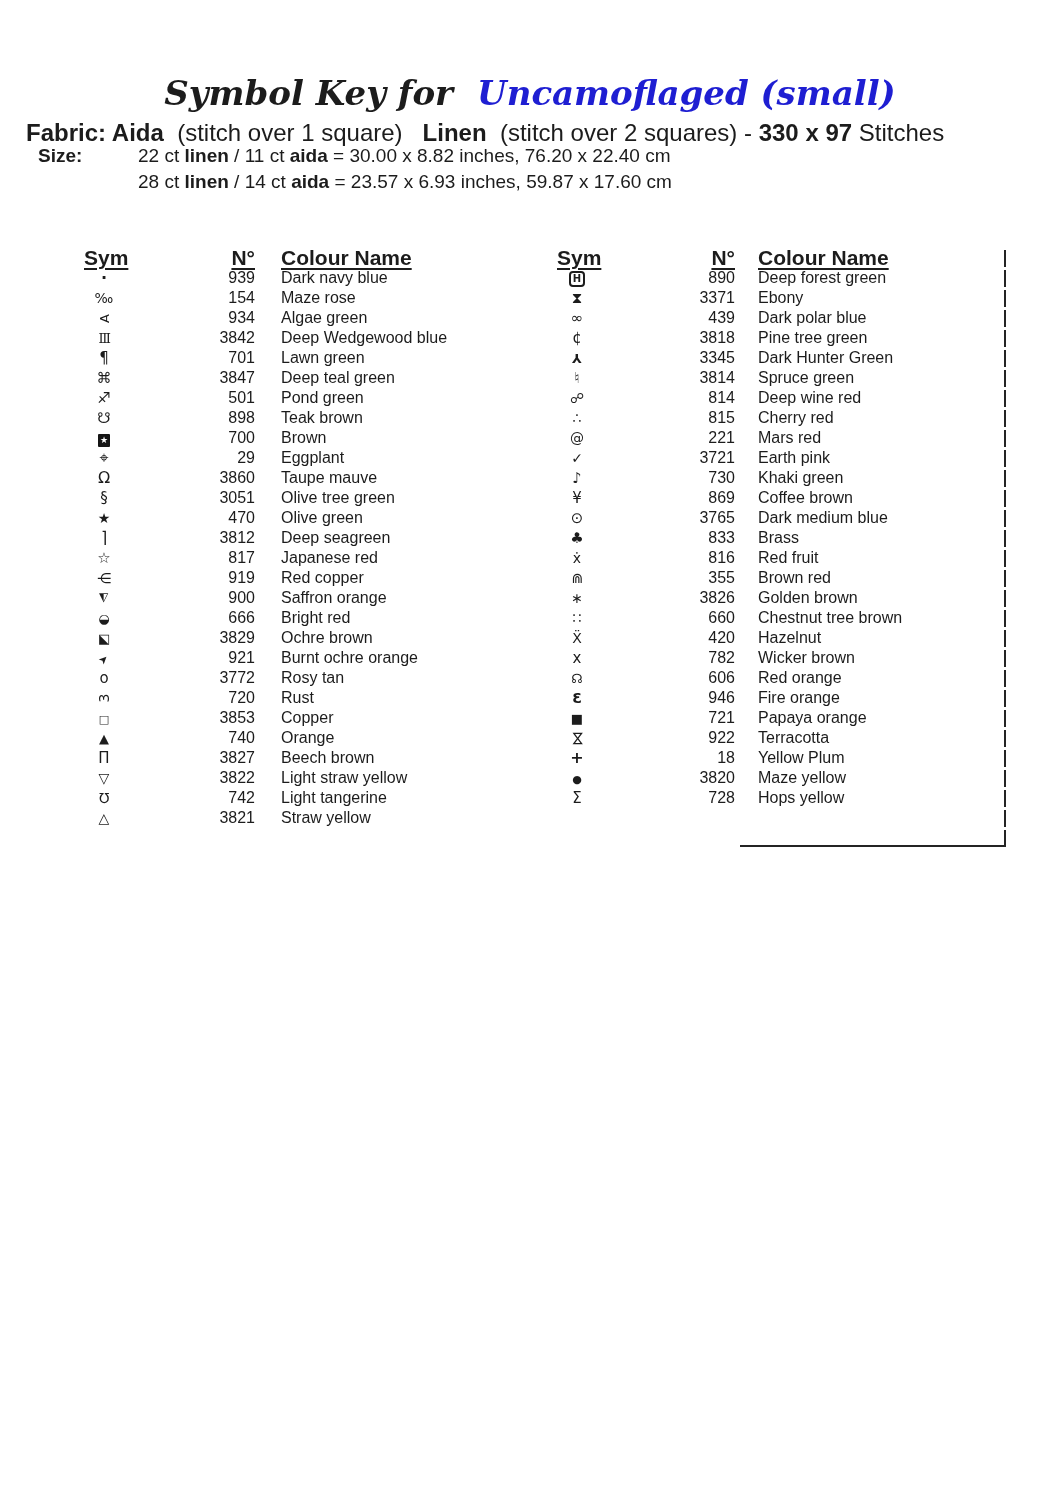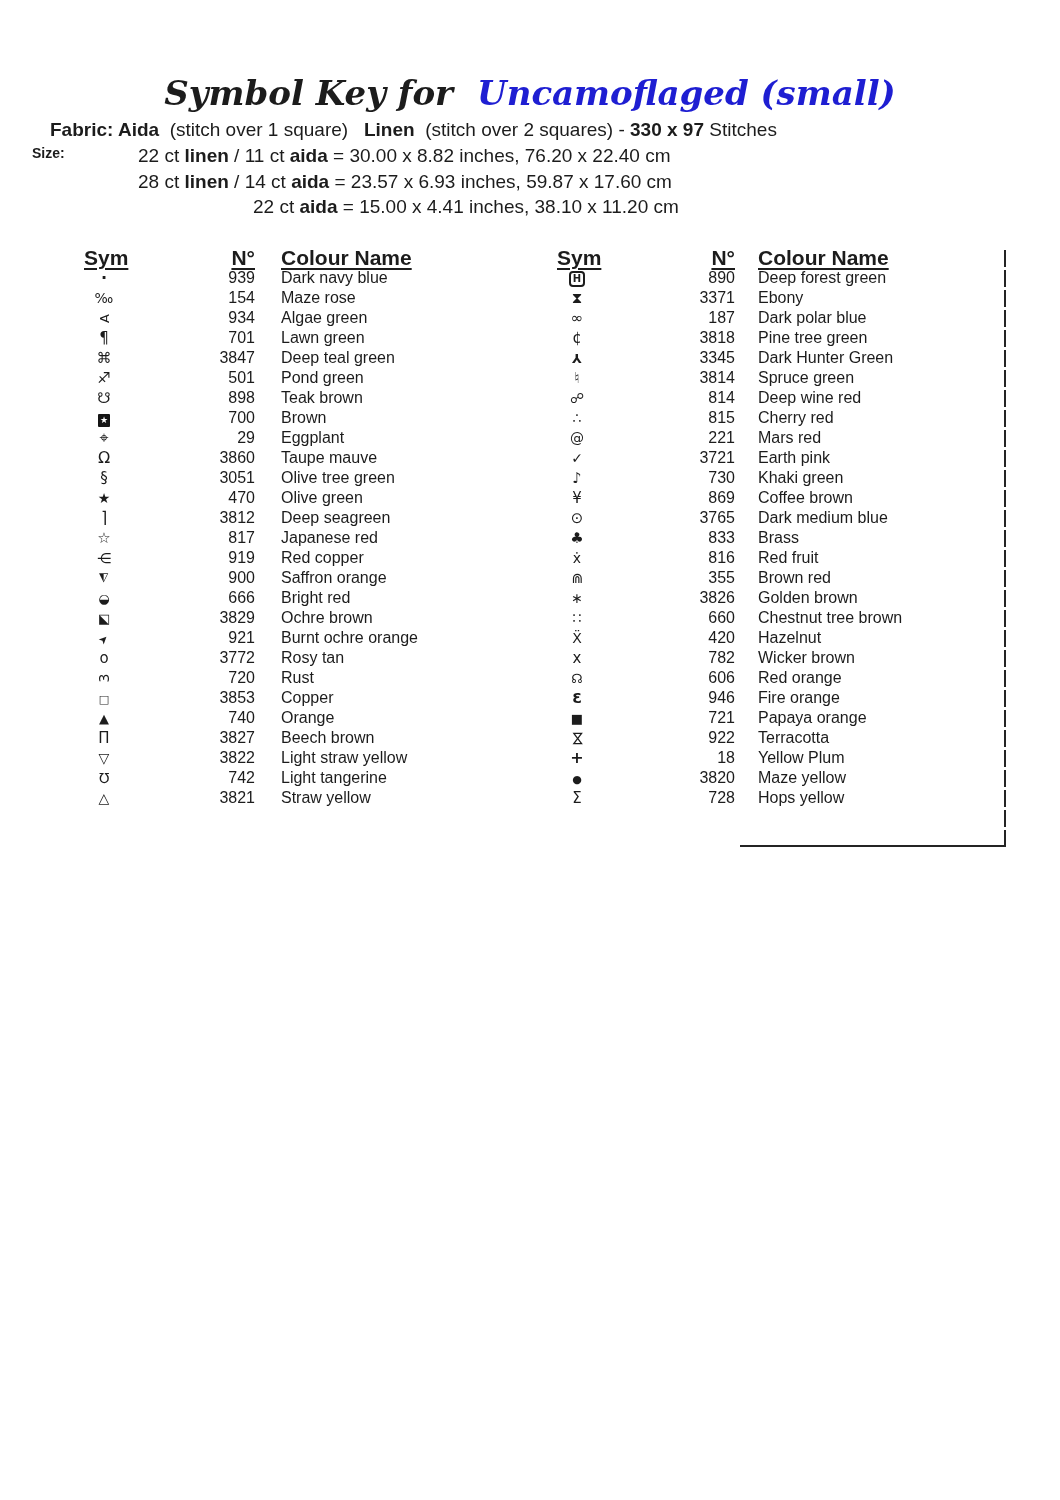--- a/index.html
+++ b/index.html
@@ -8,22 +8,22 @@
     font-family:"Liberation Sans",sans-serif;color:#1c1c1c;
     -webkit-font-smoothing:antialiased;overflow:hidden;
   }
   .page{position:absolute;inset:0;background:#fff;}
   .title{
     position:absolute;top:72px;left:0;width:100%;text-align:center;
     font-family:"DejaVu Serif",serif;font-style:italic;font-weight:bold;
     font-size:34px;line-height:42px;white-space:nowrap;
   }
   .title .t-accent{margin-left:24px;}
-  .fabric-line{position:absolute;left:50px;top:119px;font-size:19px;white-space:pre;}
-  .size-label{position:absolute;left:32px;top:145px;font-size:14px;font-weight:bold;}
+  .fabric-line{position:absolute;left:26px;top:119px;font-size:24px;white-space:pre;}
+  .size-label{position:absolute;left:38px;top:145px;font-size:19px;font-weight:bold;}
   .size-lines{position:absolute;left:118px;top:145px;font-size:19px;margin-left:20px;}
   .size-line{height:25.5px;white-space:pre;}
   .size-line.indent{padding-left:115px;}
   .b{font-weight:bold;}
 
   .key-table{position:absolute;top:246px;}
   .kt-left{left:84px;width:430px;}
   .kt-right{left:557px;width:440px;}
   .thead{display:flex;height:22px;font-weight:bold;font-size:21px;}
   .thead span{text-decoration:underline;text-underline-offset:3px;}
@@ -59,21 +59,20 @@
   <div class="title">
     <span class="t-prefix">Symbol Key for</span><span class="t-accent" style="color: rgb(30, 30, 210);">Uncamoflaged (small)</span>
   </div>
 
   <div class="fabric-line"><span class="b">Fabric: </span><span class="b">Aida</span><span>  (stitch over 1 square)   </span><span class="b">Linen</span><span>  (stitch over 2 squares) - </span><span class="b">330 x 97</span><span> Stitches</span></div>
 
   <div class="size-label">Size:</div>
   <div class="size-lines">
       <div class="size-line"><span>22 ct </span><span class="b">linen</span><span> / 11 ct </span><span class="b">aida</span><span> = 30.00 x 8.82 inches, 76.20 x 22.40 cm</span></div>
       <div class="size-line"><span>28 ct </span><span class="b">linen</span><span> / 14 ct </span><span class="b">aida</span><span> = 23.57 x 6.93 inches, 59.87 x 17.60 cm</span></div>
-      <div class="size-line indent"><span>22 ct </span><span class="b">aida</span><span> = 15.00 x 4.41 inches, 38.10 x 11.20 cm</span></div>
     </div>
 
   <div class="key-table kt-left">
     <div class="thead">
       <span class="h-sym">Sym</span>
       <span class="h-num">N°</span>
       <span class="h-name">Colour Name</span>
     </div>
     <div class="tbody" id="tbody-left">
         <div class="trow">
@@ -85,20 +84,25 @@
           <span class="c-sym"><span class="glyph" style="font-size: 14px;">‰</span></span>
           <span class="c-num">154</span>
           <span class="c-name">Maze rose</span>
         </div>
         <div class="trow">
           <span class="c-sym"><span class="glyph" style="transform: rotate(-90deg); font-size: 13px;">A</span></span>
           <span class="c-num">934</span>
           <span class="c-name">Algae green</span>
         </div>
         <div class="trow">
+          <span class="c-sym"><span class="glyph serif3">III</span></span>
+          <span class="c-num">3842</span>
+          <span class="c-name">Deep Wedgewood blue</span>
+        </div>
+        <div class="trow">
           <span class="c-sym"><span class="glyph" style="font-size: 15px;">¶</span></span>
           <span class="c-num">701</span>
           <span class="c-name">Lawn green</span>
         </div>
         <div class="trow">
           <span class="c-sym"><span class="glyph" style="font-size: 15px;">⌘</span></span>
           <span class="c-num">3847</span>
           <span class="c-name">Deep teal green</span>
         </div>
         <div class="trow">
@@ -226,21 +230,21 @@
           <span class="c-num">890</span>
           <span class="c-name">Deep forest green</span>
         </div>
         <div class="trow">
           <span class="c-sym"><span class="glyph" style="font-size: 15px;">⧗</span></span>
           <span class="c-num">3371</span>
           <span class="c-name">Ebony</span>
         </div>
         <div class="trow">
           <span class="c-sym"><span class="glyph" style="font-size: 15px;">∞</span></span>
-          <span class="c-num">187</span>
+          <span class="c-num">439</span>
           <span class="c-name">Dark polar blue</span>
         </div>
         <div class="trow">
           <span class="c-sym"><span class="glyph" style="font-size: 15px;">¢</span></span>
           <span class="c-num">3818</span>
           <span class="c-name">Pine tree green</span>
         </div>
         <div class="trow">
           <span class="c-sym"><span class="glyph" style="transform: rotate(180deg); font-size: 13px; font-weight: bold;">Y</span></span>
           <span class="c-num">3345</span>

